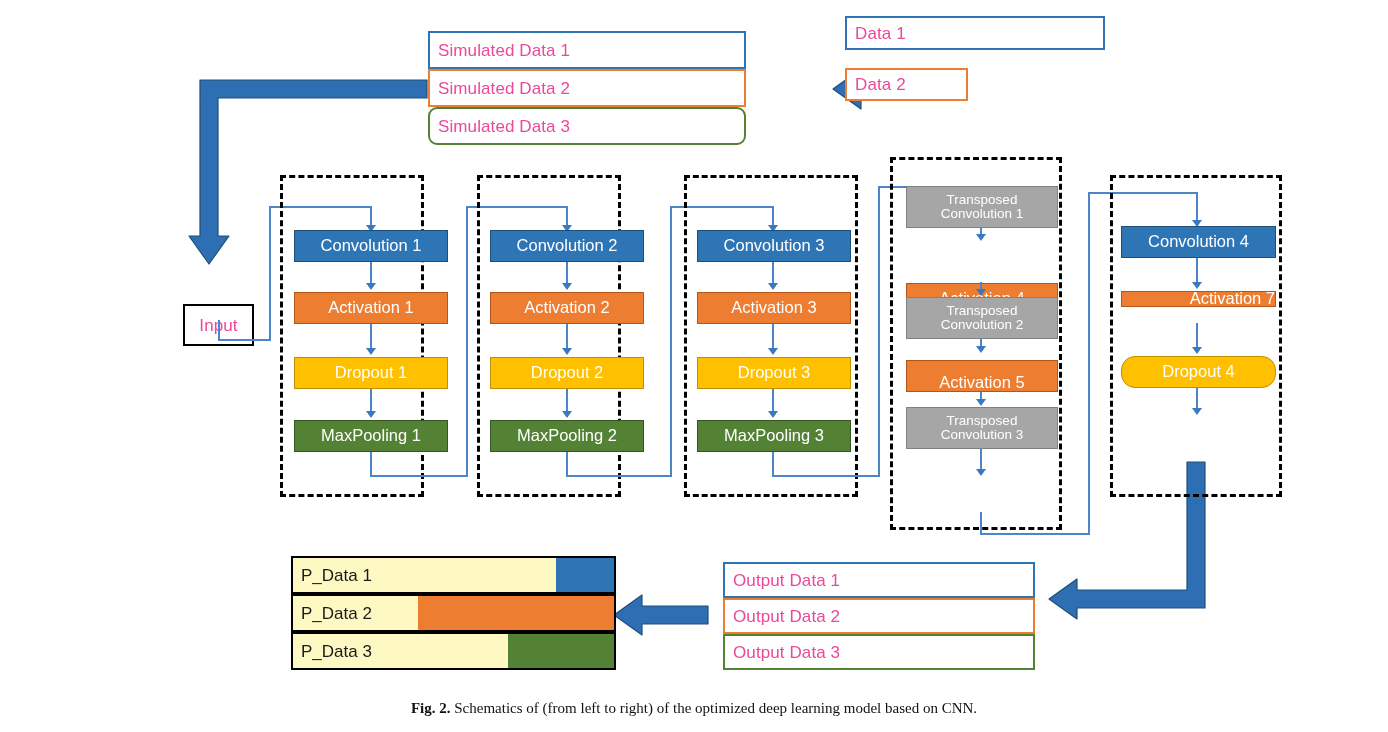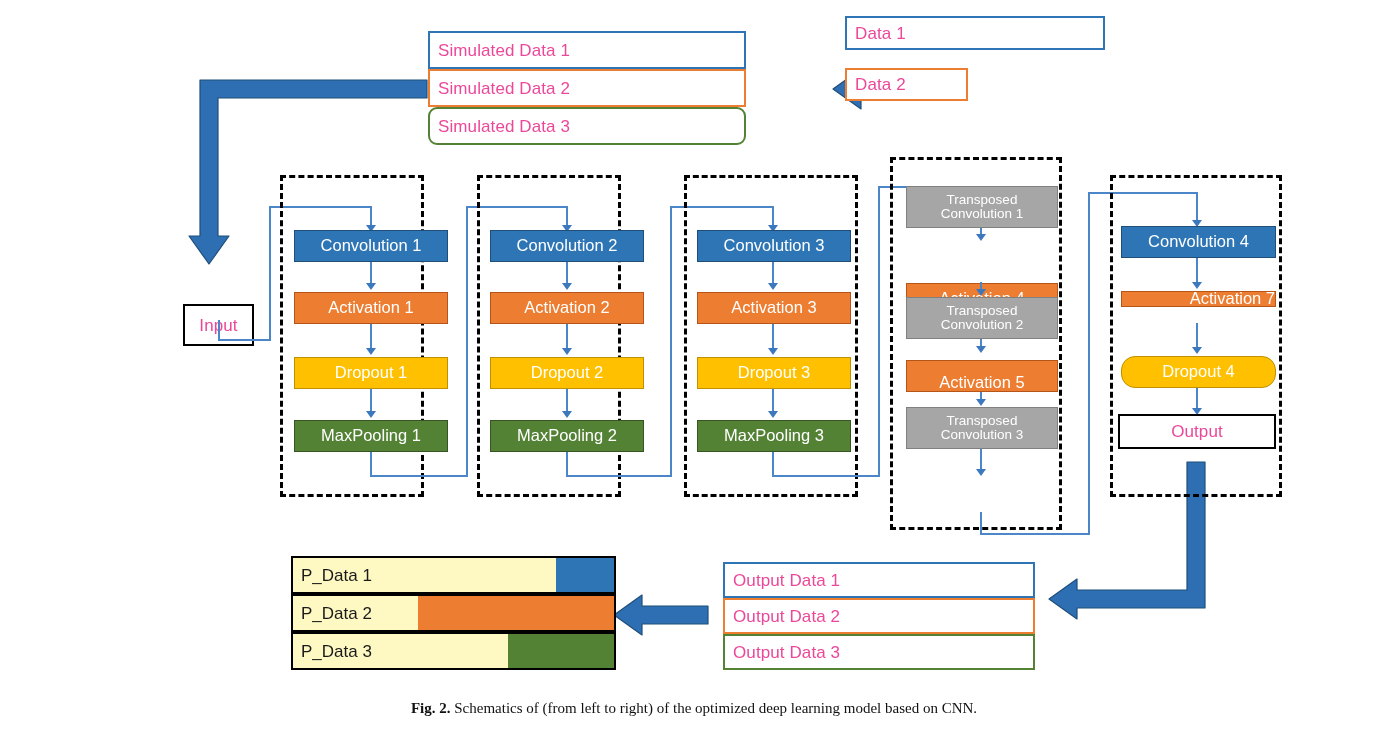--- a/index.html
+++ b/index.html
@@ -263,23 +263,20 @@
   </div>
   <div class="ln ln-v" style="left:1196px;top:323px;height:26px;"></div>
   <div class="ahead-dn" style="left:1192px;top:347px;"></div>
 
   <div class="chip c-amber" style="left:1121px;top:356px;width:155px;height:32px;border-radius:14px;">
     <span>Dropout 4</span>
   </div>
   <div class="ln ln-v" style="left:1196px;top:388px;height:22px;"></div>
   <div class="ahead-dn" style="left:1192px;top:408px;"></div>
 
-  <div class="obox bd-black" style="left:1118px;top:414px;width:158px;height:35px;justify-content:center;">
-    <span class="txt" style="padding-left:0;">Output</span>
-  </div>
 
   <div class="obox bd-blue" style="left:723px;top:562px;width:312px;height:36px;">
     <span class="txt">Output Data 1</span>
   </div>
   <div class="obox bd-orange" style="left:723px;top:598px;width:312px;height:36px;">
     <span class="txt">Output Data 2</span>
   </div>
   <div class="obox bd-green" style="left:723px;top:634px;width:312px;height:36px;">
     <span class="txt">Output Data 3</span>
   </div>

